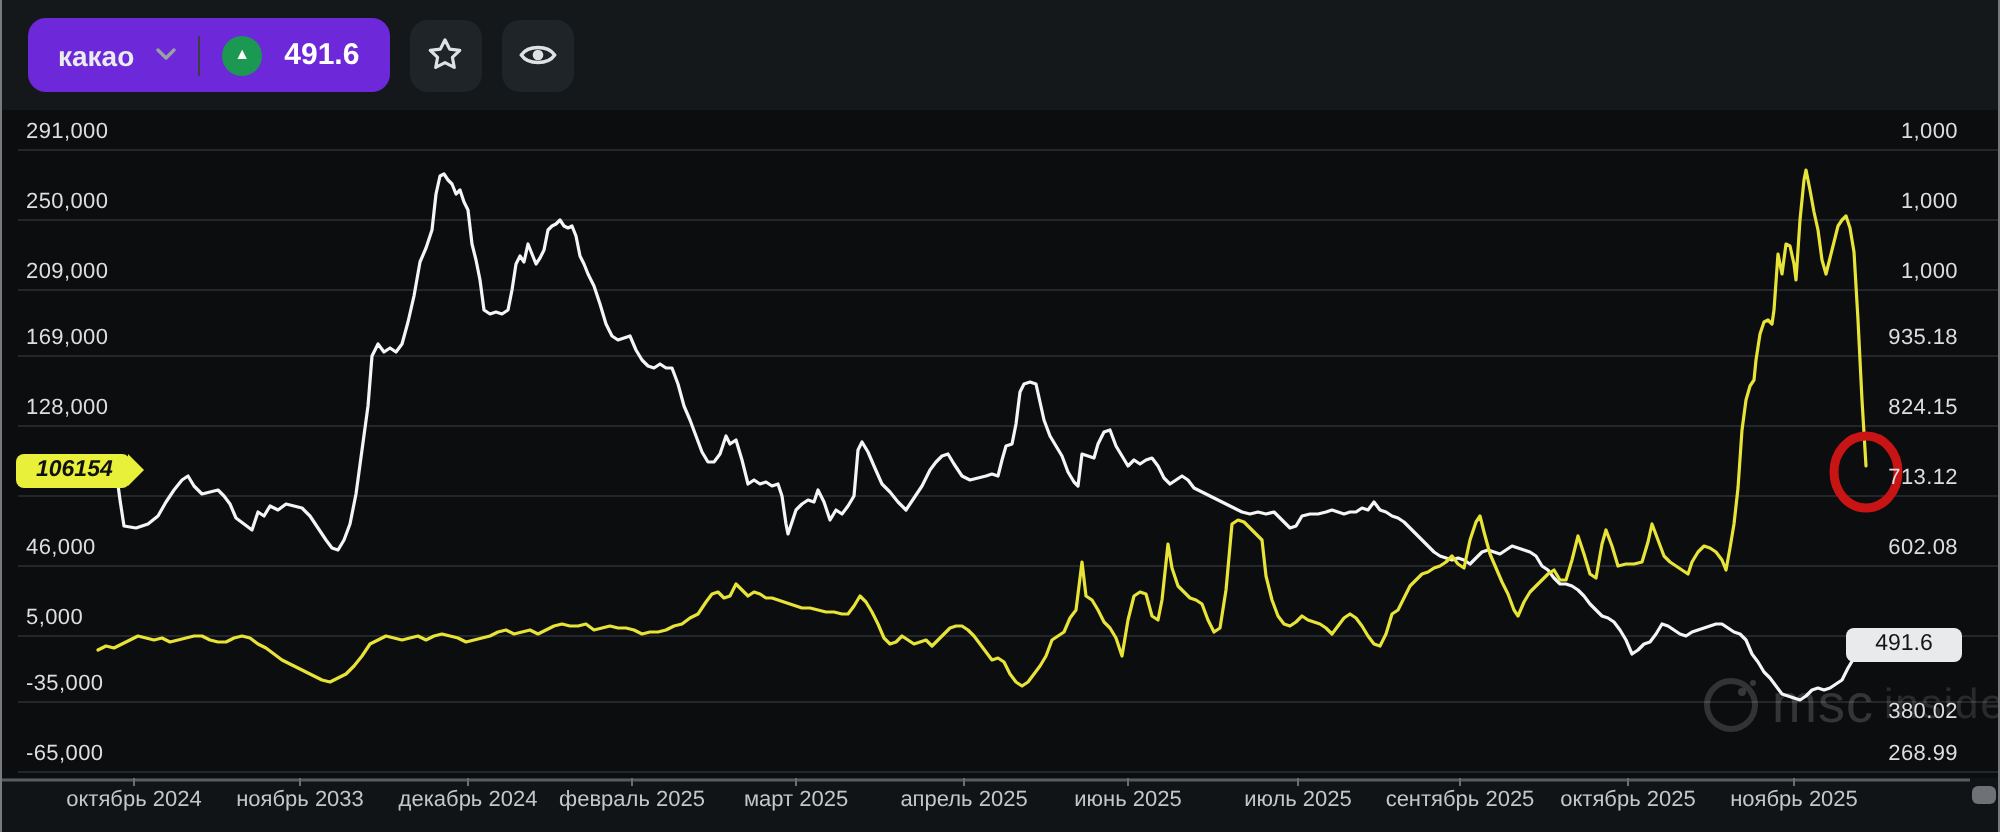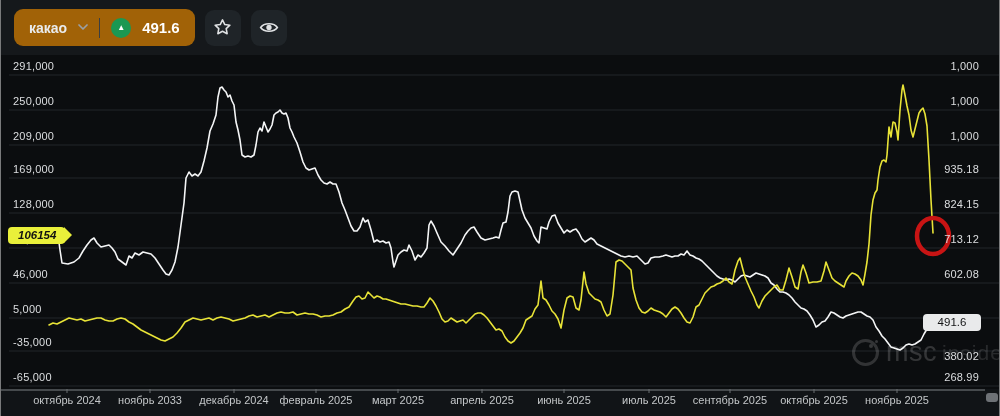--- a/index.html
+++ b/index.html
@@ -2,21 +2,21 @@
 <html><head>
 <meta charset="utf-8">
 <style>
   html,body{margin:0;padding:0;background:#000;}
   .app{position:relative;width:1000px;height:416px;background:#0b0d0f;overflow:hidden;
        font-family:"Liberation Sans",sans-serif;border-left:1px solid rgba(255,255,255,.45);
        border-right:1px solid rgba(255,255,255,.45);box-sizing:border-box;}
   
   .hdr{position:absolute;top:0;left:0;right:0;height:55px;background:#15181b;
        display:flex;align-items:center;padding-left:13px;gap:10px;z-index:5;}
-  .pill{display:flex;align-items:center;gap:11px;background:#a16207;border-radius:9px;
+  .pill{display:flex;align-items:center;gap:11px;background:#6d28d9;border-radius:9px;
         height:37px;padding:0 15px;cursor:pointer;}
   .sym{color:#e9ebed;font-size:14px;font-weight:700;}
   .vdiv{width:1px;height:20px;background:#3a3e43;}
   .upcirc{width:20px;height:20px;border-radius:50%;background:#1b9852;display:flex;
           align-items:center;justify-content:center;}
   .upcirc span{color:#fff;font-size:8px;line-height:1;transform:translateY(-.5px);}
   .price{color:#ffffff;font-size:15px;font-weight:700;}
   .chg{background:#2fbd64;color:#0b5128;font-size:12.5px;font-weight:700;
        border-radius:12px;padding:3px 10px;}
   .icon-btn{width:36px;height:36px;background:#1f2428;border-radius:9px;display:flex;

